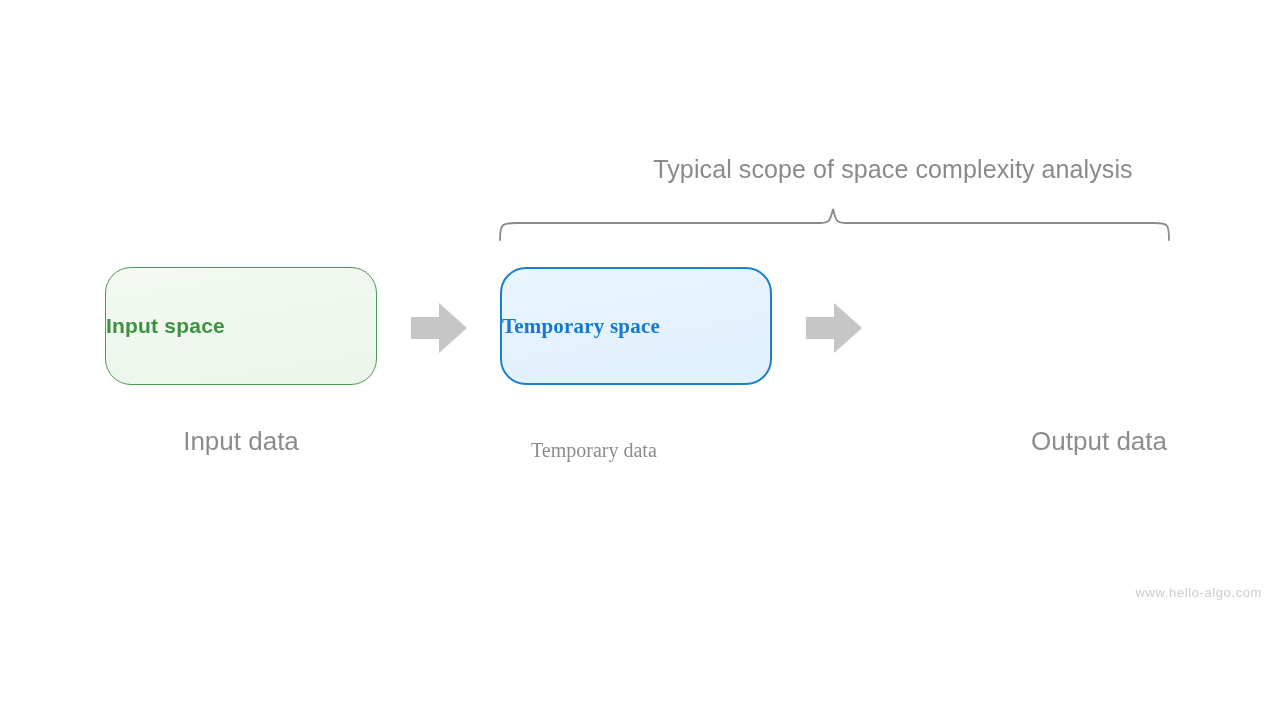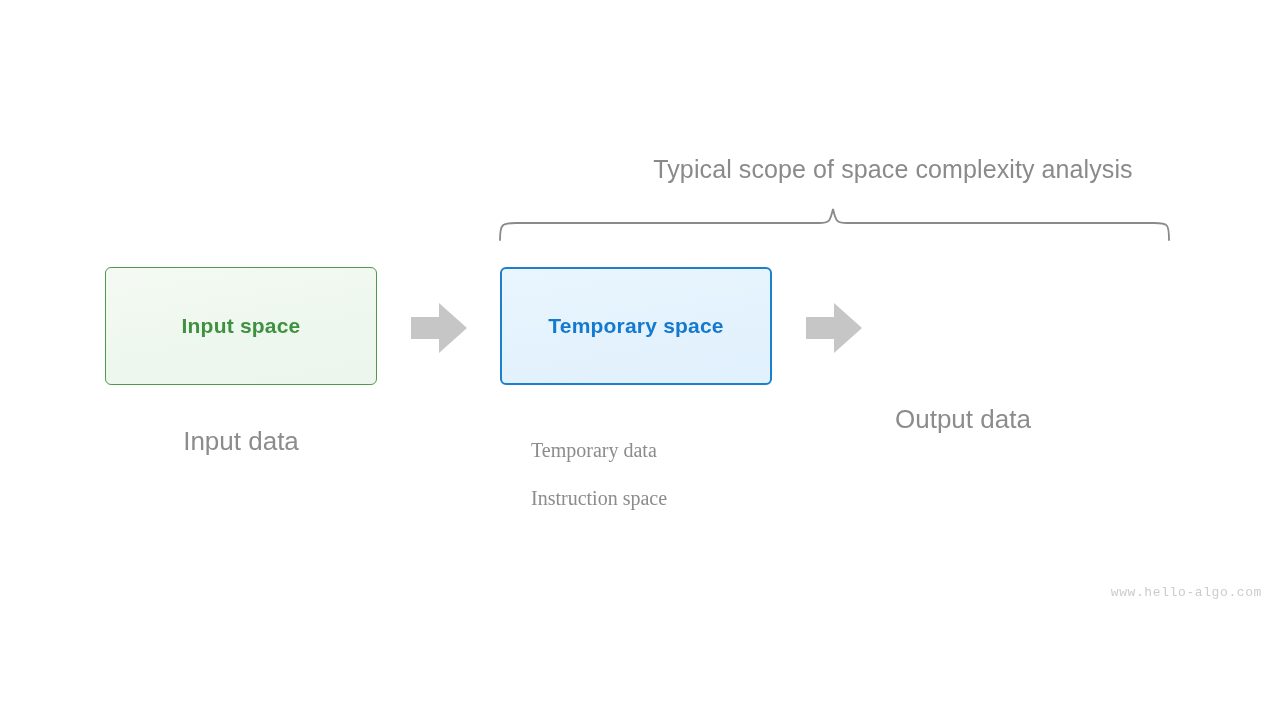--- a/index.html
+++ b/index.html
@@ -24,39 +24,39 @@
   .scope-title-inner { display:inline-block; transform: translateX(253px); }
 
   .brace-wrap { position:absolute; left:490px; top:198px; width:690px; height:52px; }
 
   
   .box {
     position: absolute;
     top: 267px;
     width: 272px;
     height: 118px;
-    border-radius: 6px;
+    border-radius: 26px;
     display: flex;
     align-items: center;
-    justify-content: center;
     font-size: 21px;
     font-weight: bold;
     letter-spacing: 0.2px;
   }
   .box-input {
     left: 105px;
     border: 1.6px solid #4e9a4e;
     background: linear-gradient(170deg, #f4faf3 0%, #eef7ed 55%, #edf6ec 100%);
     color: #3f9142;
   }
   .box-temp {
     left: 500px;
     border: 2.3px solid #1d80cc;
     background: linear-gradient(170deg, #eaf6fe 0%, #e3f2fd 55%, #e1f1fd 100%);
     color: #1579cf;
+    font-family: Liberation Serif, serif;
   }
   .box-output {
     left: 895px;
     border: 1.7px solid #2f8b85;
     background: linear-gradient(170deg, #eff8f6 0%, #e9f5f3 55%, #e8f4f2 100%);
     color: #2e8b84;
   }
 
   
   .arrow { position: absolute; top: 300px; width: 60px; height: 56px; }
@@ -64,35 +64,35 @@
   .arrow-2 { left: 804px; }
 
   
   .caption {
     position: absolute;
     font-size: 26px;
     color: #8c8c8c;
     white-space: nowrap;
   }
   .cap-input  { left: 105px; top: 426px; width: 272px; text-align: center; }
-  .cap-output { left: 895px; top: 404px; width: 272px; text-align: left; }
+  .cap-output { left: 895px; top: 426px; width: 272px; text-align: right; }
   .cap-temp-block { position: absolute; left: 531px; top: 426px; }
   .cap-temp-block .caption-line {
     font-size: 20px;
     color: #8c8c8c;
     line-height: 48px;
     white-space: nowrap;
     font-family: Liberation Serif, serif;
   }
 
   
   .watermark {
     position: absolute;
     right: 18px; bottom: 12px;
-    font-family: Liberation Mono, monospace;
+    font-family: Liberation Sans, sans-serif;
     font-size: 13px;
     color: #cccccc;
     letter-spacing: 0.6px;
   }
 </style>
 </head>
 <body>
 
 <div id="canvas">
 
@@ -130,20 +130,19 @@
   <div class="arrow arrow-2">
     <svg width="60" height="56" viewBox="0 0 60 56" xmlns="http://www.w3.org/2000/svg">
       <path d="M 2 17 L 30 17 L 30 3 L 58 28 L 30 53 L 30 39 L 2 39 Z" fill="#c6c6c6"></path>
     </svg>
   </div>
 
   <div class="caption cap-input">Input data</div>
 
   <div class="cap-temp-block">
     <div class="caption-line">Temporary data</div>
-    <div class="caption-line">Instruction space</div>
   </div>
 
   <div class="caption cap-output">Output data</div>
 
   <div class="watermark">www.hello-algo.com</div>
 
 </div>
 
 </body></html>

